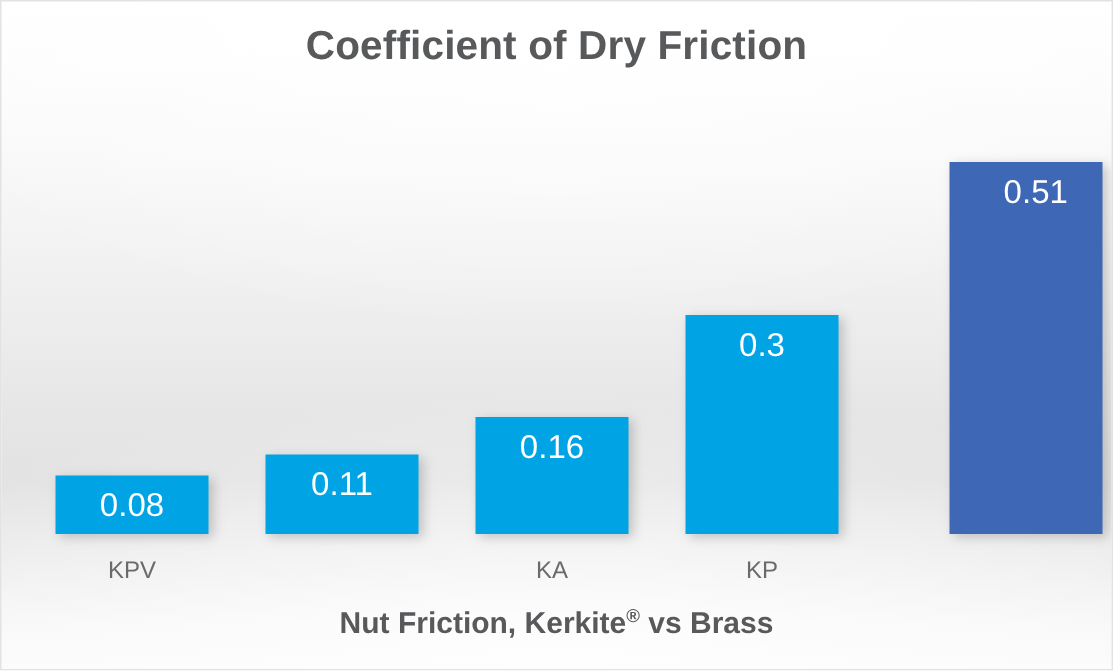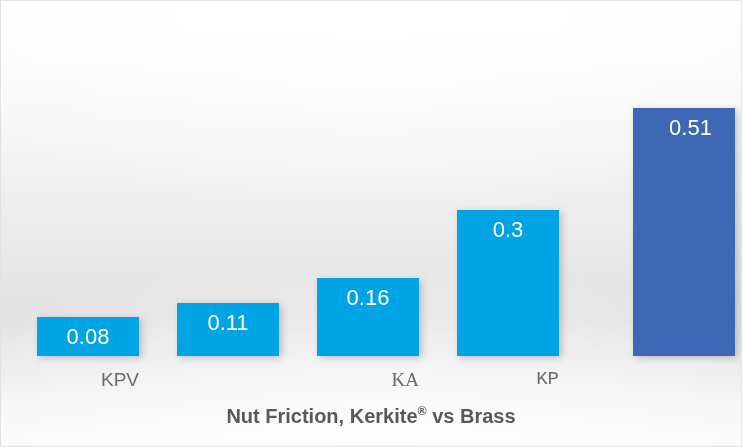--- a/index.html
+++ b/index.html
@@ -84,23 +84,23 @@
     font-weight: normal;
     line-height: 1;
     z-index: 4;
     pointer-events: none;
   }
 
   .cat-label {
     position: absolute;
     left: 0;
     width: 100%;
-    text-align: right;
+    text-align: center;
     color: #6a6a6a;
-    font-size: 19px;
+    font-size: 16px;
     line-height: 1;
   }
 
   #x-axis-title {
     position: absolute;
     left: 0;
     right: 0;
     bottom: 18px;
     text-align: center;
     font-size: 20px;
@@ -112,40 +112,41 @@
     font-size: 0.62em;
     vertical-align: super;
     line-height: 0;
   }
 </style>
 </head>
 <body>
 
 <div id="chart-root">
 
+  <div id="chart-title">Coefficient of Dry Friction</div>
 
   <div id="plot-area">
       <div class="bar-group" style="left: 36px; width: 102px; height: 267px; bottom: 92px;">
         <div class="bar" title="KPV: 0.08" style="height: 38.902px; width: 102px; background: rgb(0, 163, 228);"></div>
         <div class="bar-value" style="bottom: 7.90196px; color: rgb(255, 255, 255);">0.08</div>
         <div class="cat-label" style="bottom: -33px; color: rgb(106, 106, 106);">KPV</div>
       </div>
       <div class="bar-group" style="left: 176px; width: 102px; height: 282px; bottom: 92px;">
         <div class="bar" title="KAR: 0.11" style="height: 53.4902px; width: 102px; background: rgb(0, 163, 228);"></div>
         <div class="bar-value" style="bottom: 22.4902px; color: rgb(255, 255, 255);">0.11</div>
       </div>
       <div class="bar-group" style="left: 316px; width: 102px; height: 441px; bottom: 92px;">
         <div class="bar" title="KA: 0.16" style="height: 77.8039px; width: 102px; background: rgb(0, 163, 228);"></div>
         <div class="bar-value" style="bottom: 46.8039px; color: rgb(255, 255, 255);">0.16</div>
-        <div class="cat-label" style="bottom: -33px; color: rgb(106, 106, 106); font-family: Liberation Serif, serif;">KA</div>
+        <div class="cat-label" style="bottom: -33px; color: rgb(106, 106, 106);">KA</div>
       </div>
       <div class="bar-group" style="left: 456px; width: 102px; height: 430px; bottom: 92px;">
         <div class="bar" title="KP: 0.3" style="height: 145.882px; width: 102px; background: rgb(0, 163, 228);"></div>
         <div class="bar-value" style="bottom: 114.882px; color: rgb(255, 255, 255);">0.3</div>
-        <div class="cat-label" style="bottom: -33px; color: rgb(106, 106, 106); font-family: Liberation Mono, monospace;">KP</div>
+        <div class="cat-label" style="bottom: -33px; color: rgb(106, 106, 106);">KP</div>
       </div>
       <div class="bar-group" style="left: 632px; width: 115px; height: 355px; bottom: 92px;">
         <div class="bar" title="Brass: 0.51" style="height: 248px; width: 102px; background: rgb(62, 104, 181);"></div>
         <div class="bar-value" style="bottom: 217px; color: rgb(255, 255, 255);">0.51</div>
       </div>
     </div>
 
   <div id="x-axis-title">
     <span>Nut Friction, Kerkite</span><sup>®</sup><span> vs Brass</span>
   </div>

